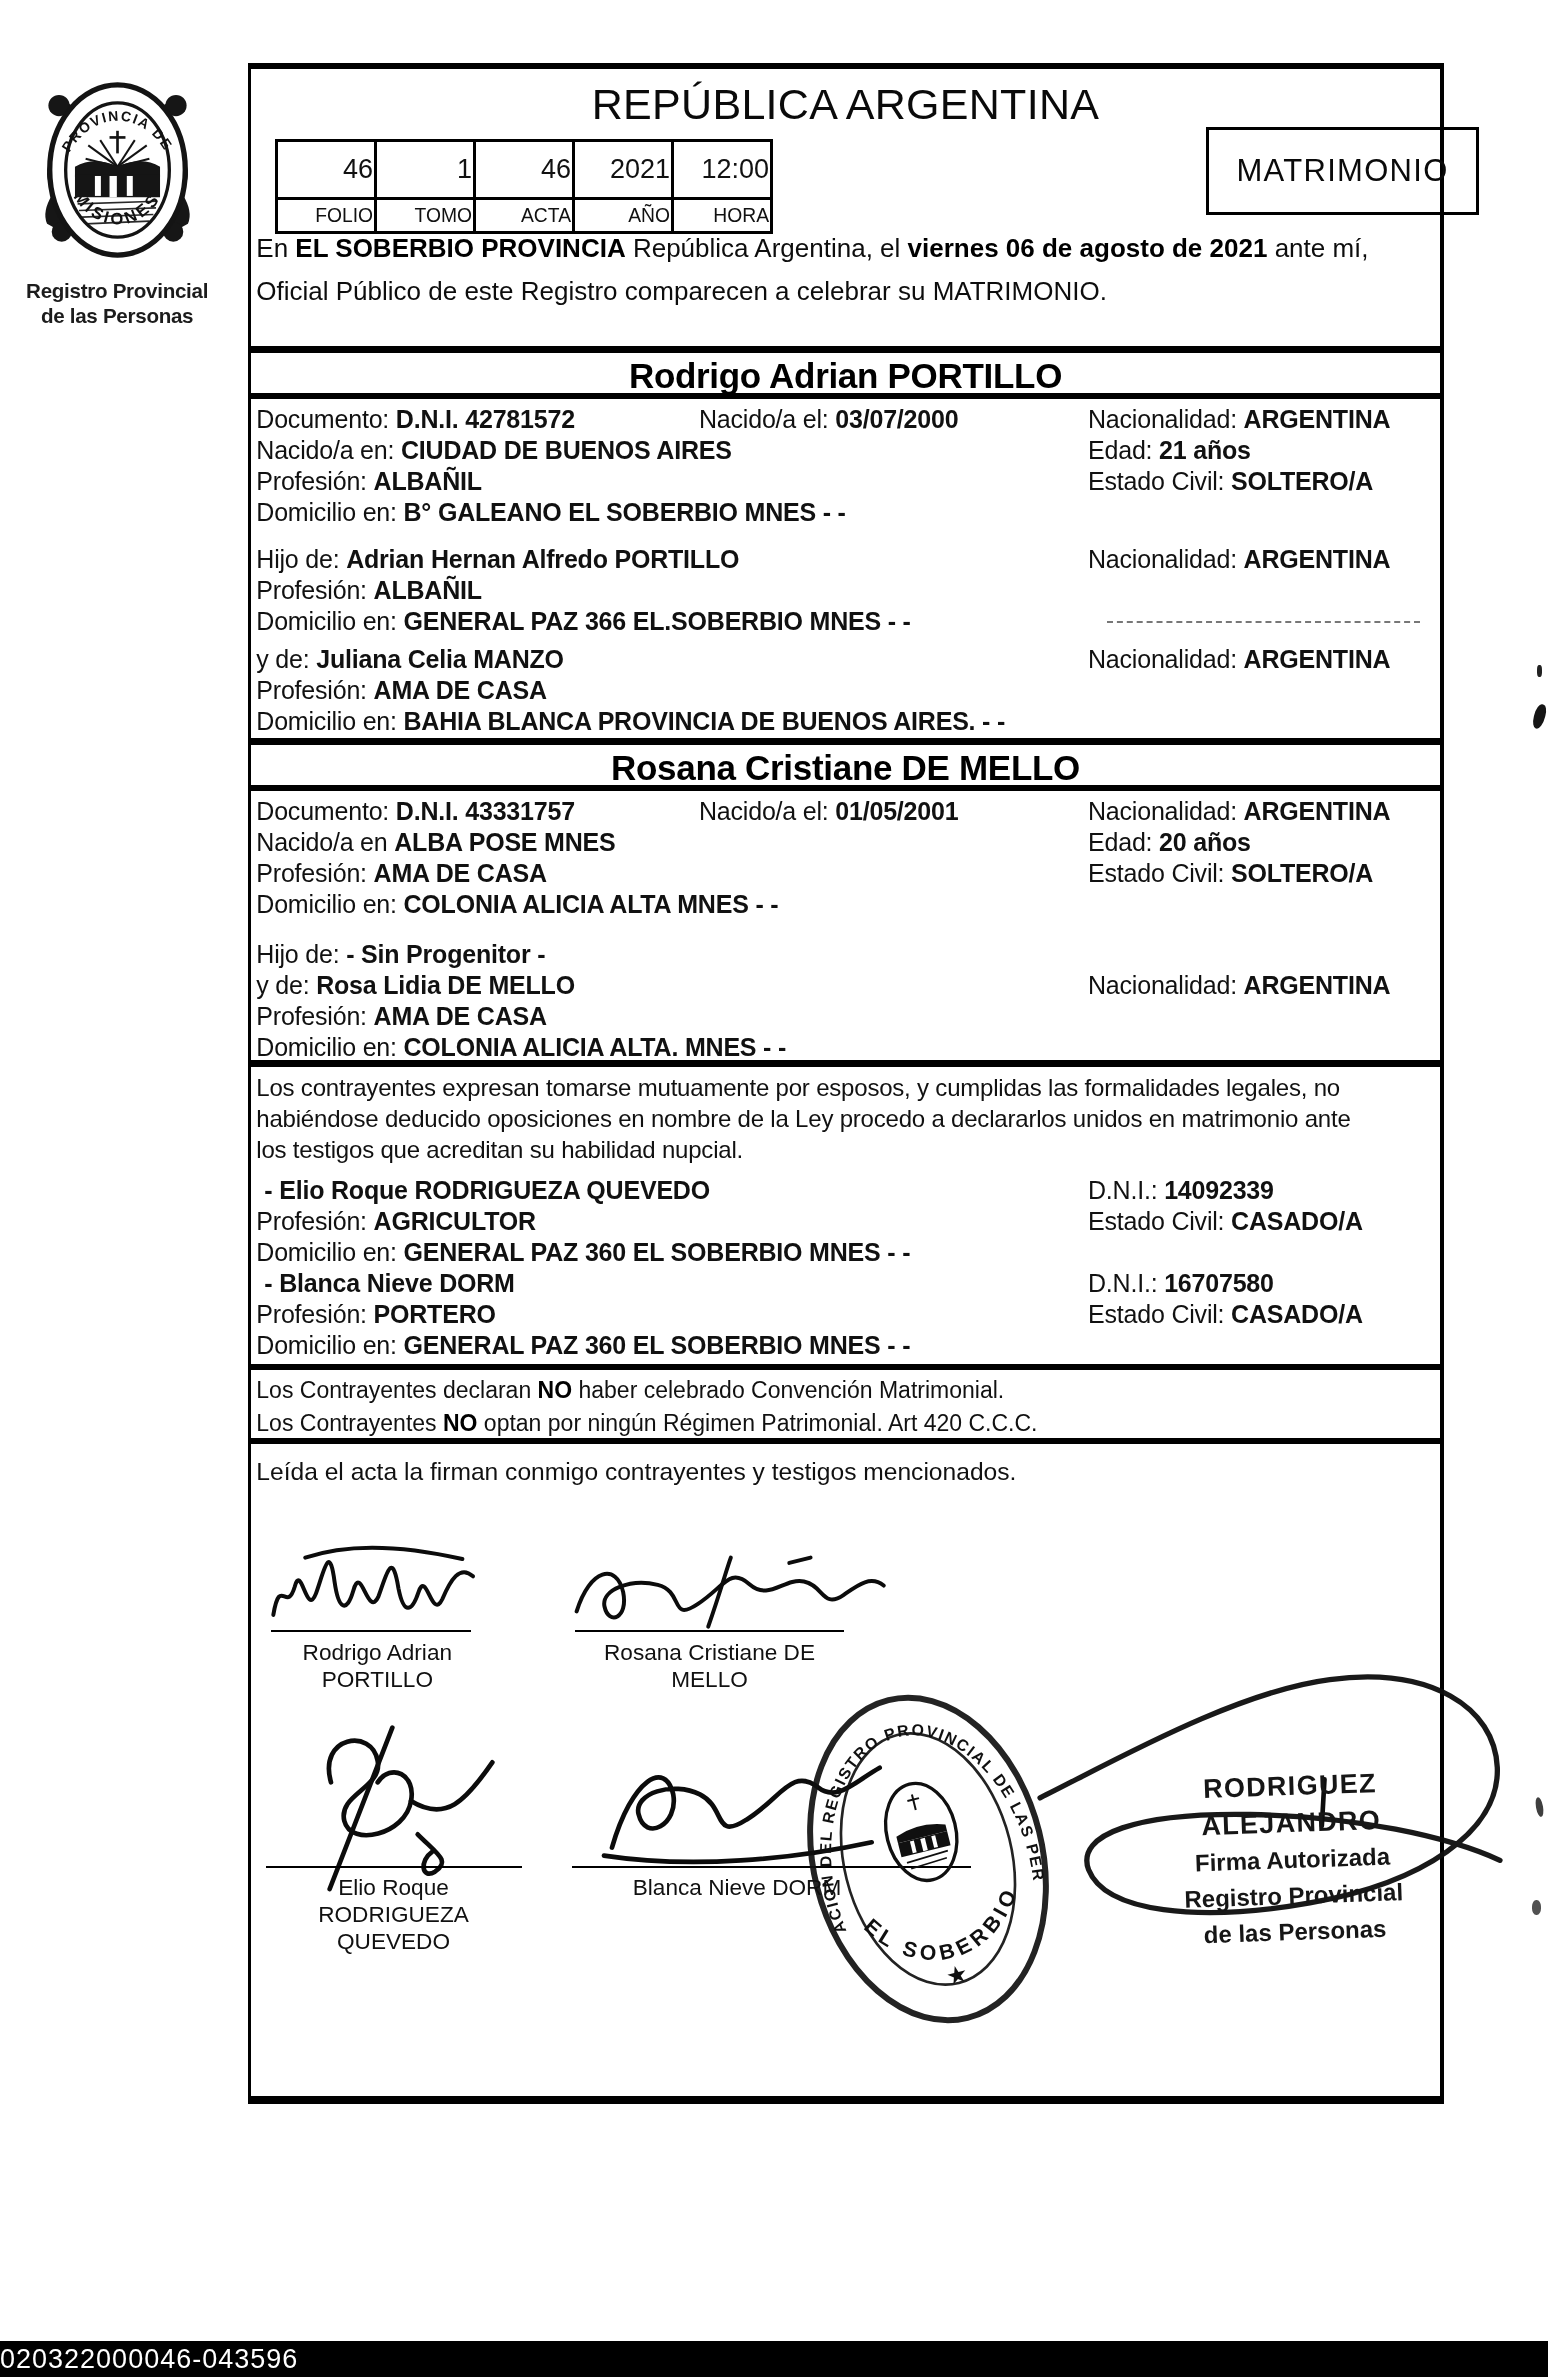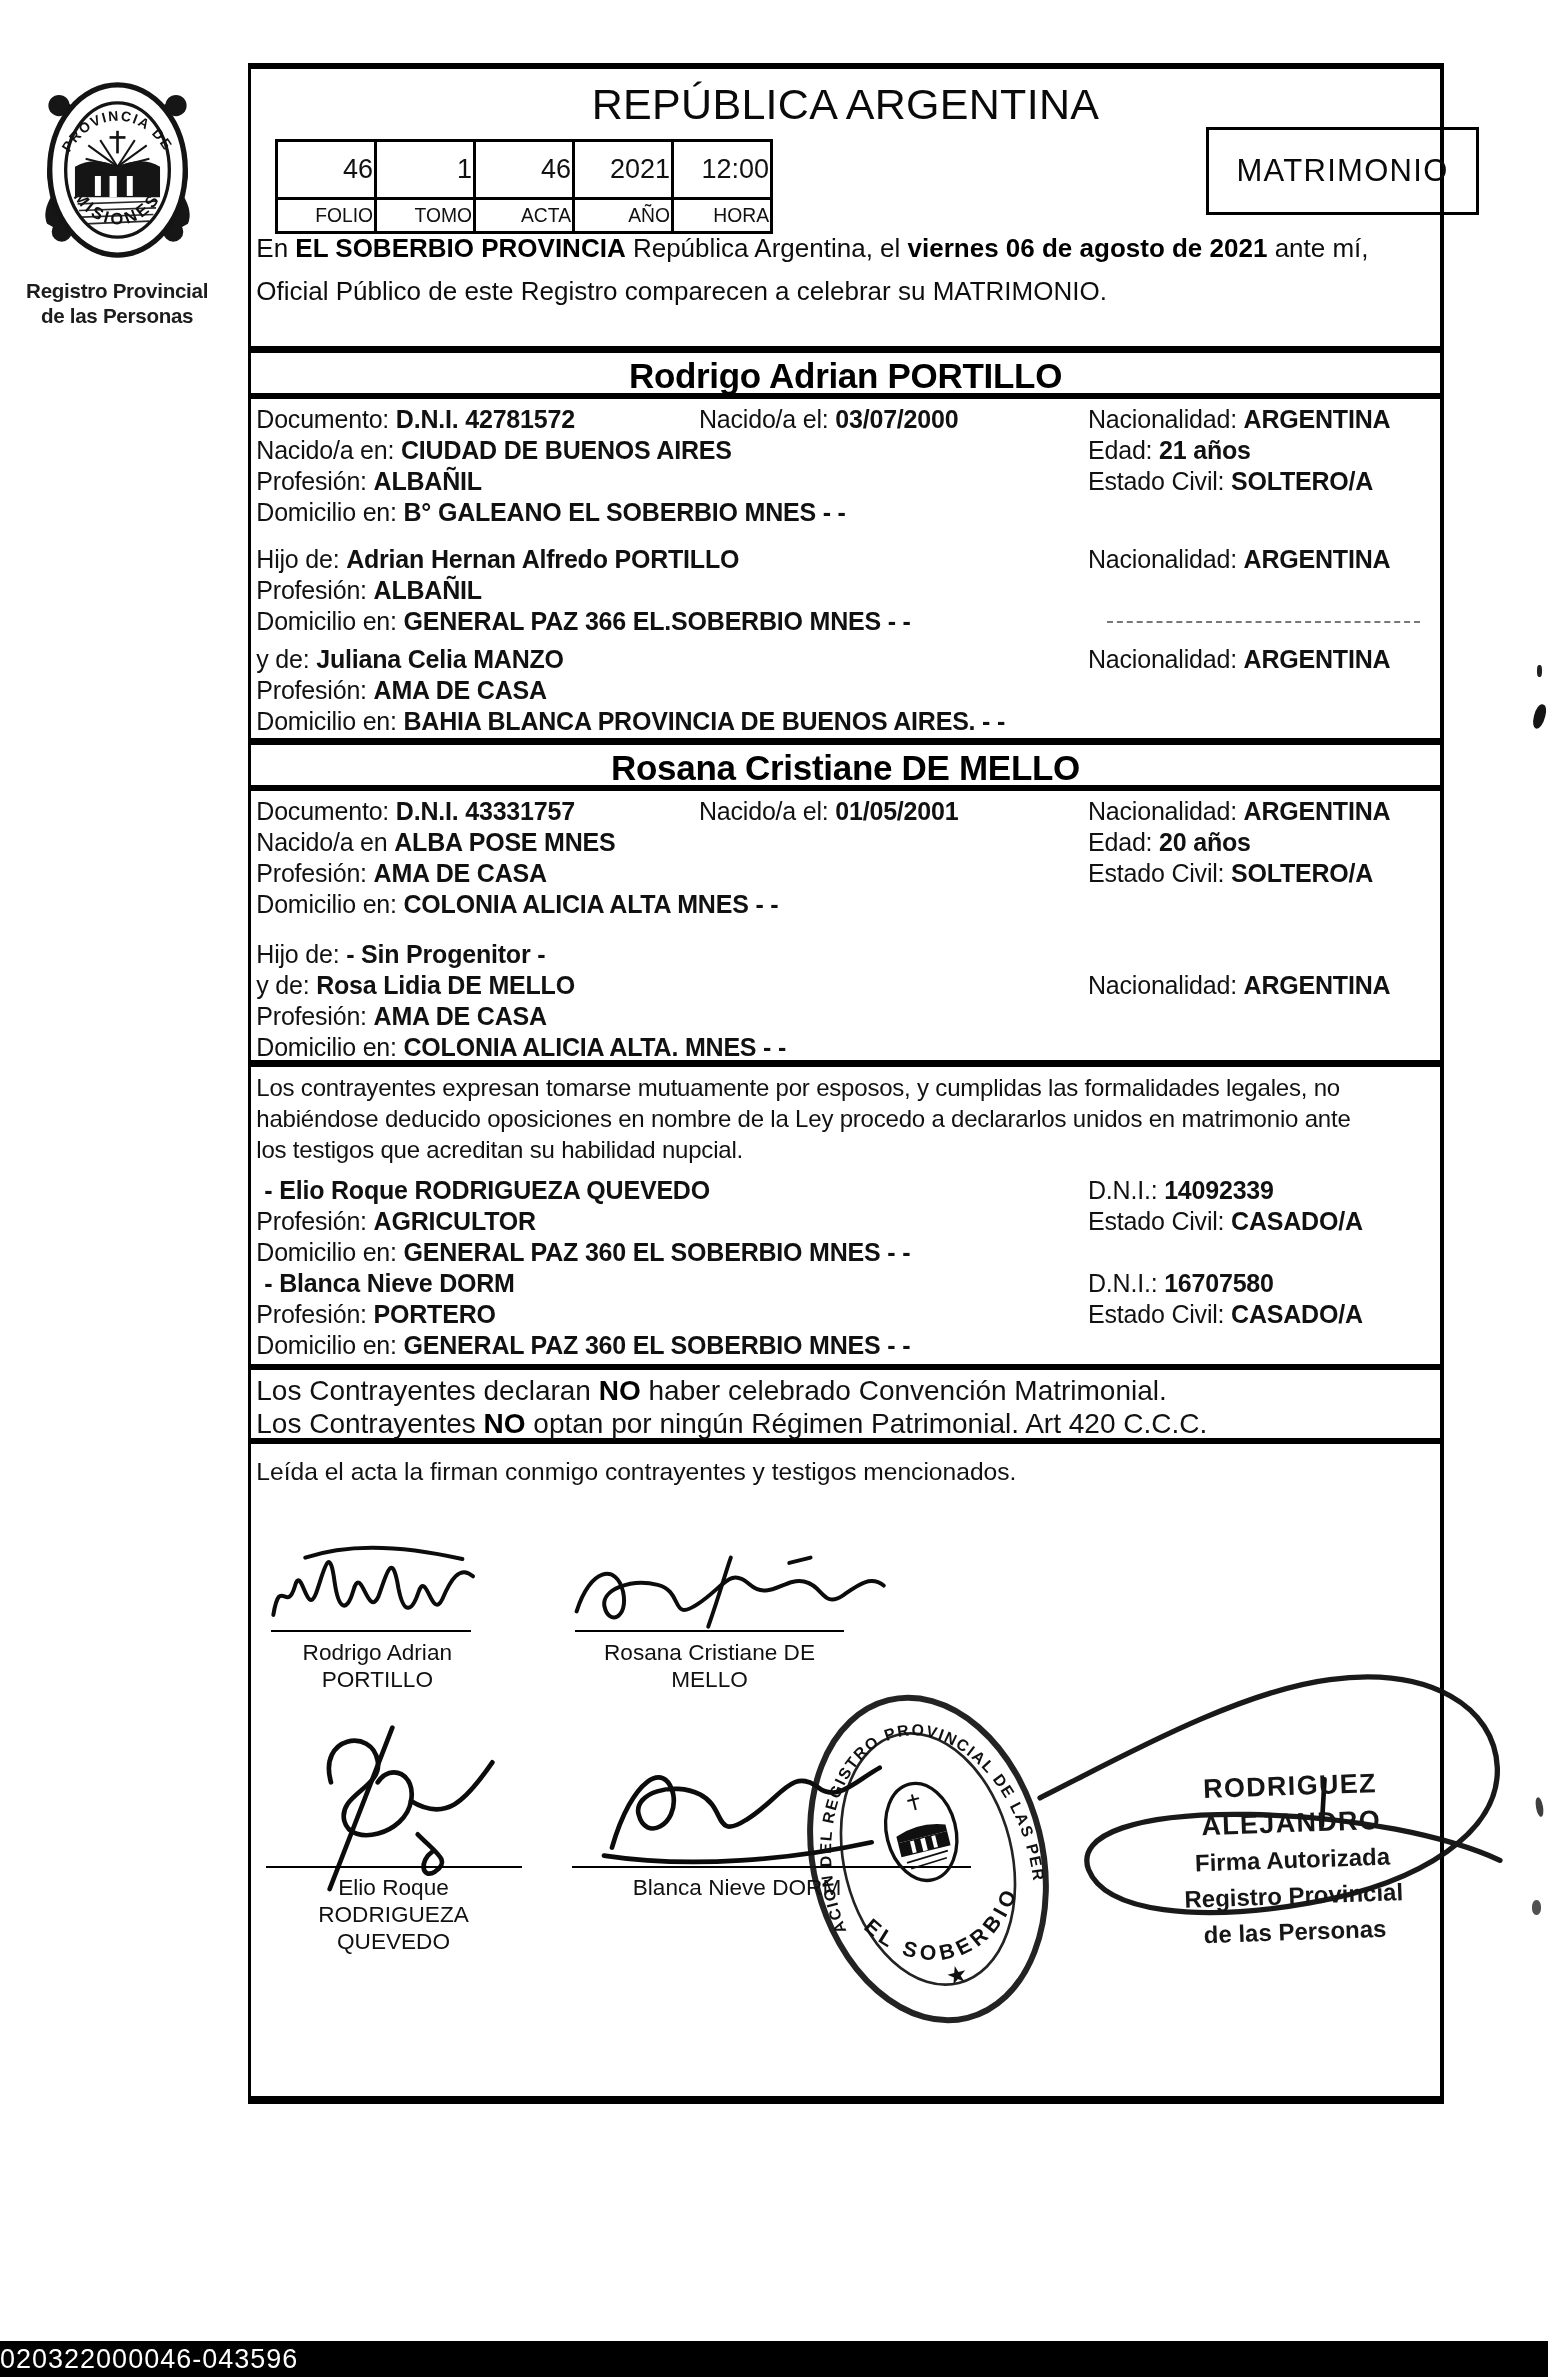--- a/index.html
+++ b/index.html
@@ -48,21 +48,21 @@
   .c0{position:absolute;left:5.3px;}
   .c1{position:absolute;left:448px;}
   .c2{position:absolute;left:837px;}
   .lbl{font-weight:400;}
   .v{font-weight:700;margin-left:6.7px;}
   .gap24{height:16px;} .gap10{height:6.7px;} .gap28{height:18.6px;} .gap14{height:9.3px;}
   .dashes{position:absolute;right:20px;top:14.6px;width:313px;border-top:2px dashed #4a4a4a;opacity:.75;}
   
   .pline{height:31px;line-height:31px;font-size:24px;letter-spacing:-0.2px;
     padding-left:5.3px;white-space:nowrap;}
-  .dline{height:33px;line-height:33px;font-size:28px;padding-left:5.3px;white-space:nowrap;}
+  .dline{height:33px;line-height:33px;font-size:23px;padding-left:5.3px;white-space:nowrap;}
   .closing{margin-top:10.6px;height:33px;line-height:33px;font-size:24.6px;padding-left:5.3px;white-space:nowrap;}
   
   .sig-rule{position:absolute;height:2.7px;background:#000;}
   .sig-label{position:absolute;text-align:center;font-size:22.6px;line-height:27px;color:#111;}
   .sigsvg{position:absolute;}
   .stamp-round{position:absolute;left:547px;top:231px;transform:rotate(-14deg);}
   .swirl{position:absolute;left:773px;top:198px;}
   .auth-stamp{position:absolute;left:885px;top:313px;width:313px;text-align:center;
     transform:rotate(-2deg);color:#161616;}
   .auth-l1{font-size:27px;font-weight:700;letter-spacing:1.3px;line-height:37px;}

